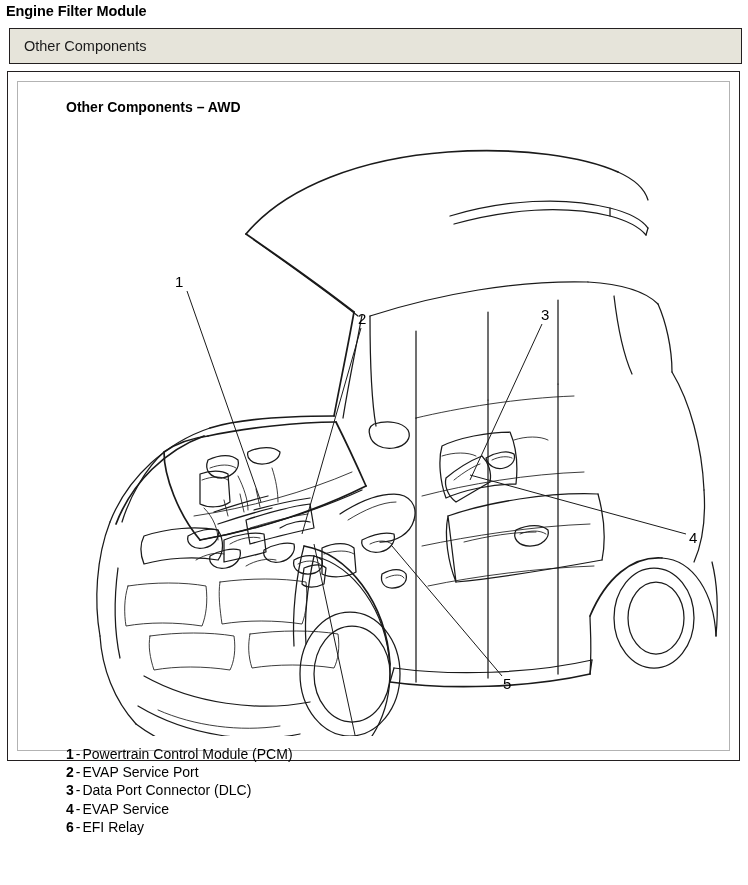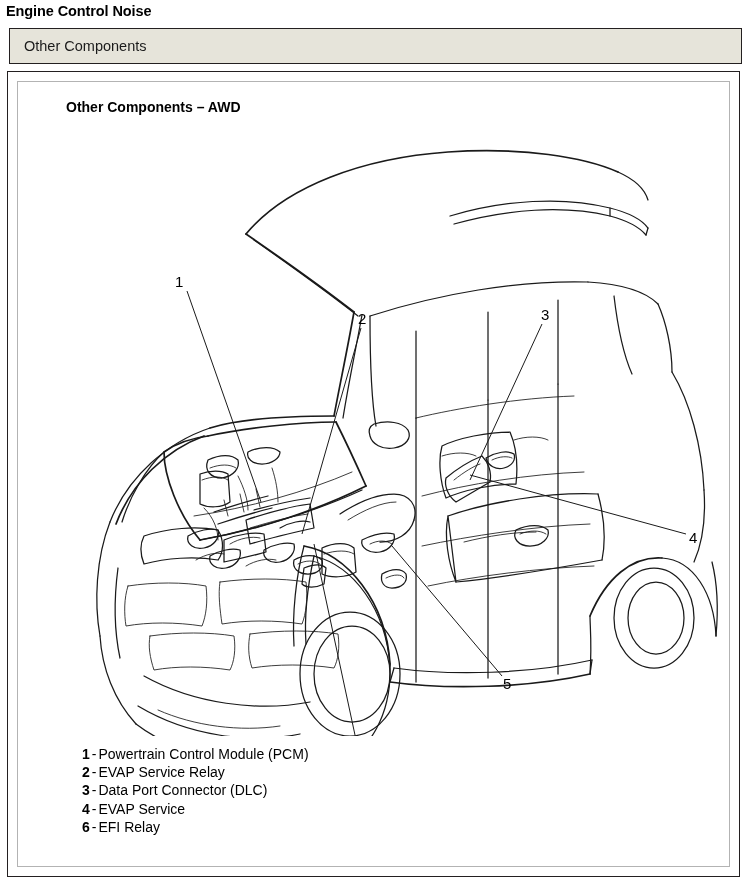--- a/index.html
+++ b/index.html
@@ -48,21 +48,21 @@
     color: #1b1b1b;
     white-space: nowrap;
   }
 
   
   .content-panel {
     position: absolute;
     left: 7px;
     top: 71px;
     width: 733px;
-    height: 806px;
+    height: 690px;
     border: 1px solid #231f20;
     box-sizing: border-box;
     background: #fff;
   }
   .content-inner {
     position: absolute;
     left: 9px;
     top: 9px;
     right: 9px;
     bottom: 9px;
@@ -91,21 +91,21 @@
   }
   .diagram-wrap svg {
     display: block;
     width: 713px;
     height: 620px;
   }
 
   
   .legend {
     position: absolute;
-    left: 64px;
+    left: 48px;
     top: 663px;
     font-size: 0;
   }
   .legend-row {
     display: block;
     height: 18.2px;
     line-height: 18.2px;
     white-space: nowrap;
     font-size: 14px;
   }
@@ -120,21 +120,21 @@
     padding: 0 2px;
   }
   .legend-text {
     font-size: 14px;
     color: #000;
   }
 </style>
 </head>
 <body>
 
-<div class="page-title">Engine Control Noise</div>
+<div class="page-title">Engine Filter Module</div>
 
 <div class="section-bar">
   <span class="section-bar-label">Other Components</span>
 </div>
 
 <div class="content-panel">
   <div class="content-inner">
 
     <div class="figure-title">Other Components – AWD</div>
 
@@ -328,21 +328,21 @@
           <text class="cnum" x="338" y="647">6</text>
         </g>
       </svg>
     </div>
 
     <div class="legend">
       <div class="legend-row">
         <span class="legend-num">1</span><span class="legend-dash">-</span><span class="legend-text">Powertrain Control Module (PCM)</span>
       </div>
       <div class="legend-row">
-        <span class="legend-num">2</span><span class="legend-dash">-</span><span class="legend-text">EVAP Service Relay</span>
+        <span class="legend-num">2</span><span class="legend-dash">-</span><span class="legend-text">EVAP Service Port</span>
       </div>
       <div class="legend-row">
         <span class="legend-num">3</span><span class="legend-dash">-</span><span class="legend-text">Data Port Connector (DLC)</span>
       </div>
       <div class="legend-row">
         <span class="legend-num">4</span><span class="legend-dash">-</span><span class="legend-text">EVAP Service</span>
       </div>
       <div class="legend-row">
         <span class="legend-num">6</span><span class="legend-dash">-</span><span class="legend-text">EFI Relay</span>
       </div>

